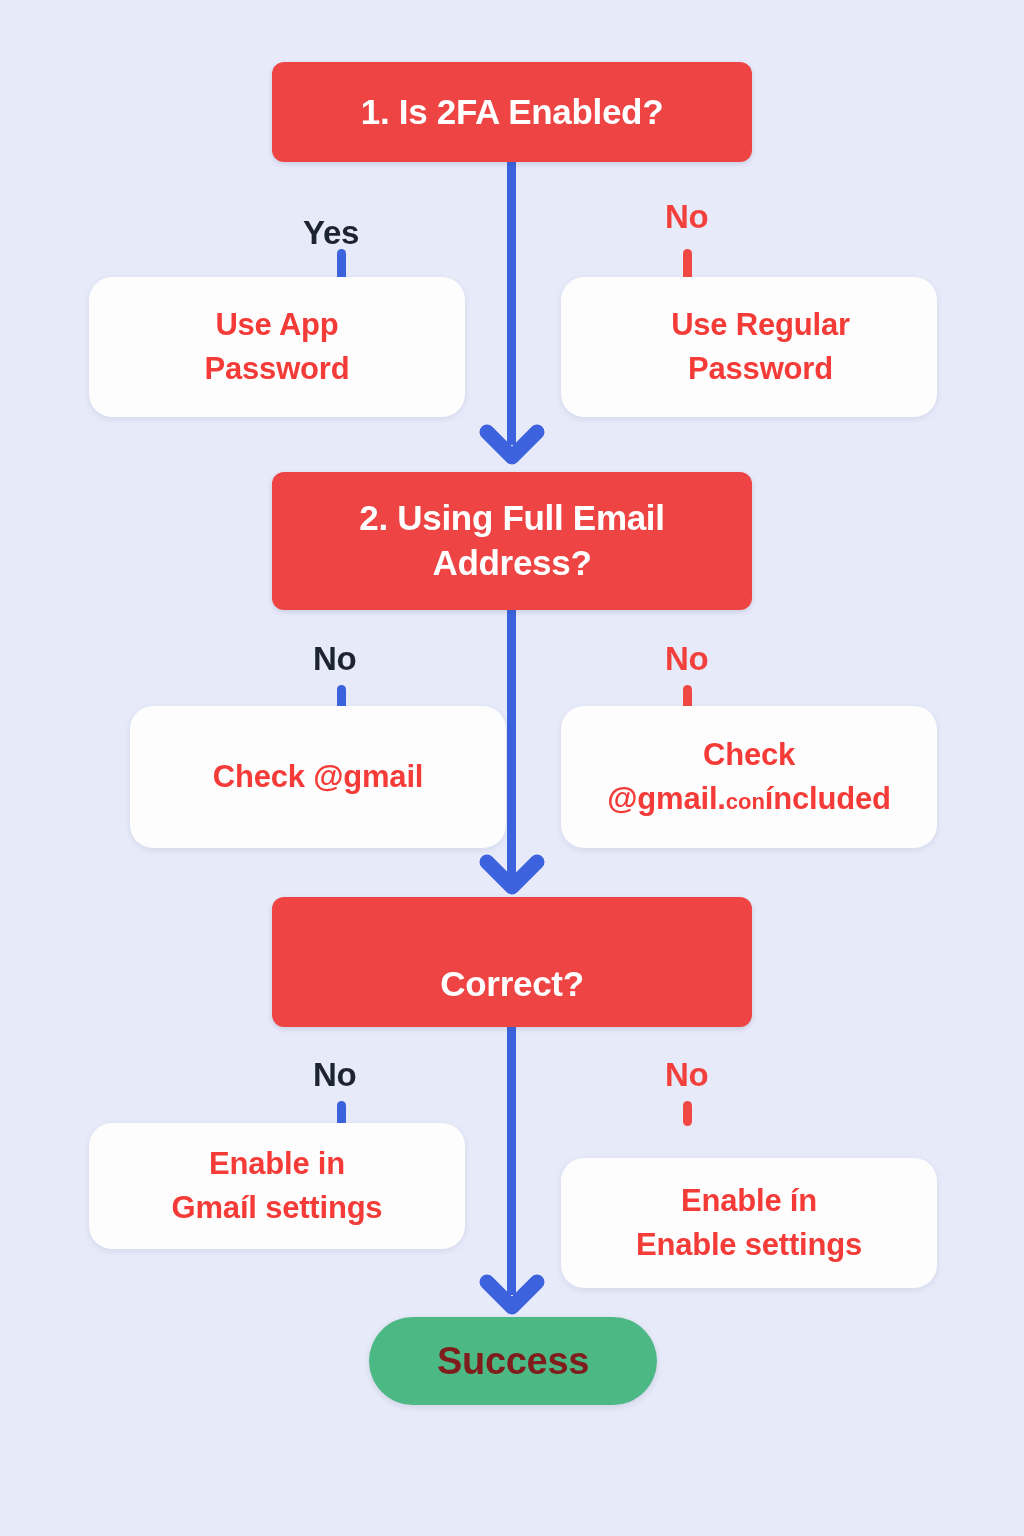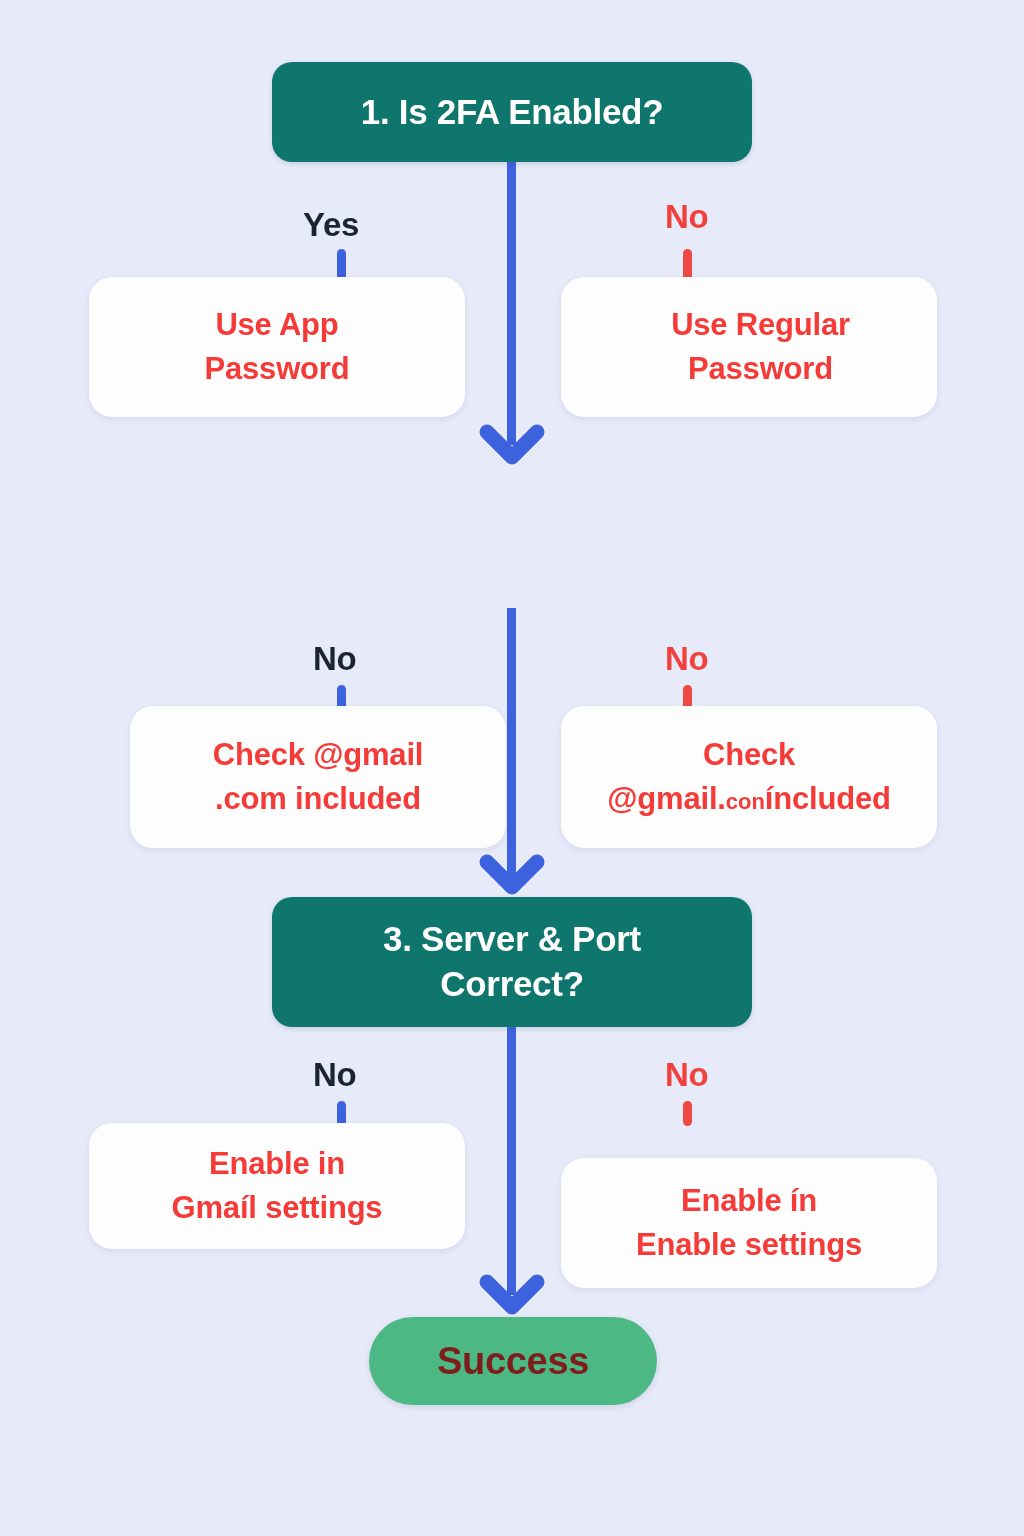--- a/index.html
+++ b/index.html
@@ -15,22 +15,22 @@
   #flowchart {
     position: relative;
     width: 1024px;
     height: 1536px;
     background: #e7eaf8;
   }
 
   
   .decision {
     position: absolute;
-    background: #0f766e;
-    border-radius: 20px;
+    background: #ef4444;
+    border-radius: 12px;
     display: flex;
     align-items: center;
     justify-content: center;
     text-align: center;
     color: #ffffff;
     font-weight: bold;
     font-size: 35px;
     line-height: 1.28;
     letter-spacing: -0.3px;
     padding: 8px 26px;
@@ -129,64 +129,69 @@
   </svg>
 
   <svg class="arrowhead" style="left:477px; top:1268px;" width="70" height="50" viewBox="0 0 70 50">
     <path d="M10 14 L35 39 L60 14" fill="none" stroke="#3c63dd" stroke-width="15" stroke-linecap="round" stroke-linejoin="round"></path>
   </svg>
 
   <div class="decision" style="left:272px; top:62px; width:480px; height:100px;">
     <span>1. Is 2FA Enabled?</span>
   </div>
 
-  <div class="branch-label yes" style="left:303px; top:206px;">Yes</div>
+  <div class="branch-label yes" style="left:303px; top:214px;">Yes</div>
   <div class="stub blue" style="left:337px; top:249px; height:32px;"></div>
 
   <div class="branch-label no-r" style="left:665px; top:198px;">No</div>
   <div class="stub red" style="left:683px; top:249px; height:32px;"></div>
 
   <div class="action" style="left:89px; top:277px; width:376px; height:140px;">
     <span>
       <span>Use App</span><br>
       <span>Password</span>
     </span>
   </div>
 
   <div class="action" style="left:561px; top:277px; width:376px; height:140px;padding-left:41px;">
     <span>
       <span>Use Regular</span><br>
       <span>Password</span>
     </span>
   </div>
 
+  <div class="decision" style="left:272px; top:472px; width:480px; height:138px;">
+    <span>
+      <span>2. Using Full Email</span><br>
+      <span>Address?</span>
+    </span>
+  </div>
 
   <div class="branch-label no-d" style="left:313px; top:640px;">No</div>
   <div class="stub blue" style="left:337px; top:685px; height:25px;"></div>
 
   <div class="branch-label no-r" style="left:665px; top:640px;">No</div>
   <div class="stub red" style="left:683px; top:685px; height:25px;"></div>
 
   <div class="action light" style="left:89px; top:706px; width:376px; height:142px;margin-left:41px;">
     <span>
       <span>Check @gmail</span><br>
-      <span>.com included</span>
     </span>
   </div>
 
   <div class="action light" style="left:561px; top:706px; width:376px; height:142px;">
     <span>
       <span>Check</span><br>
       <span>@gmail.</span><span class="sm">con</span><span>íncluded</span>
     </span>
   </div>
 
   <div class="decision" style="left:272px; top:897px; width:480px; height:130px;">
     <span>
-      <span>3. Server &amp; Port</span><br>
+      <br>
       <span>Correct?</span>
     </span>
   </div>
 
   <div class="branch-label no-d" style="left:313px; top:1056px;">No</div>
   <div class="stub blue" style="left:337px; top:1101px; height:25px;"></div>
 
   <div class="branch-label no-r" style="left:665px; top:1056px;">No</div>
   <div class="stub red" style="left:683px; top:1101px; height:25px;"></div>
 

